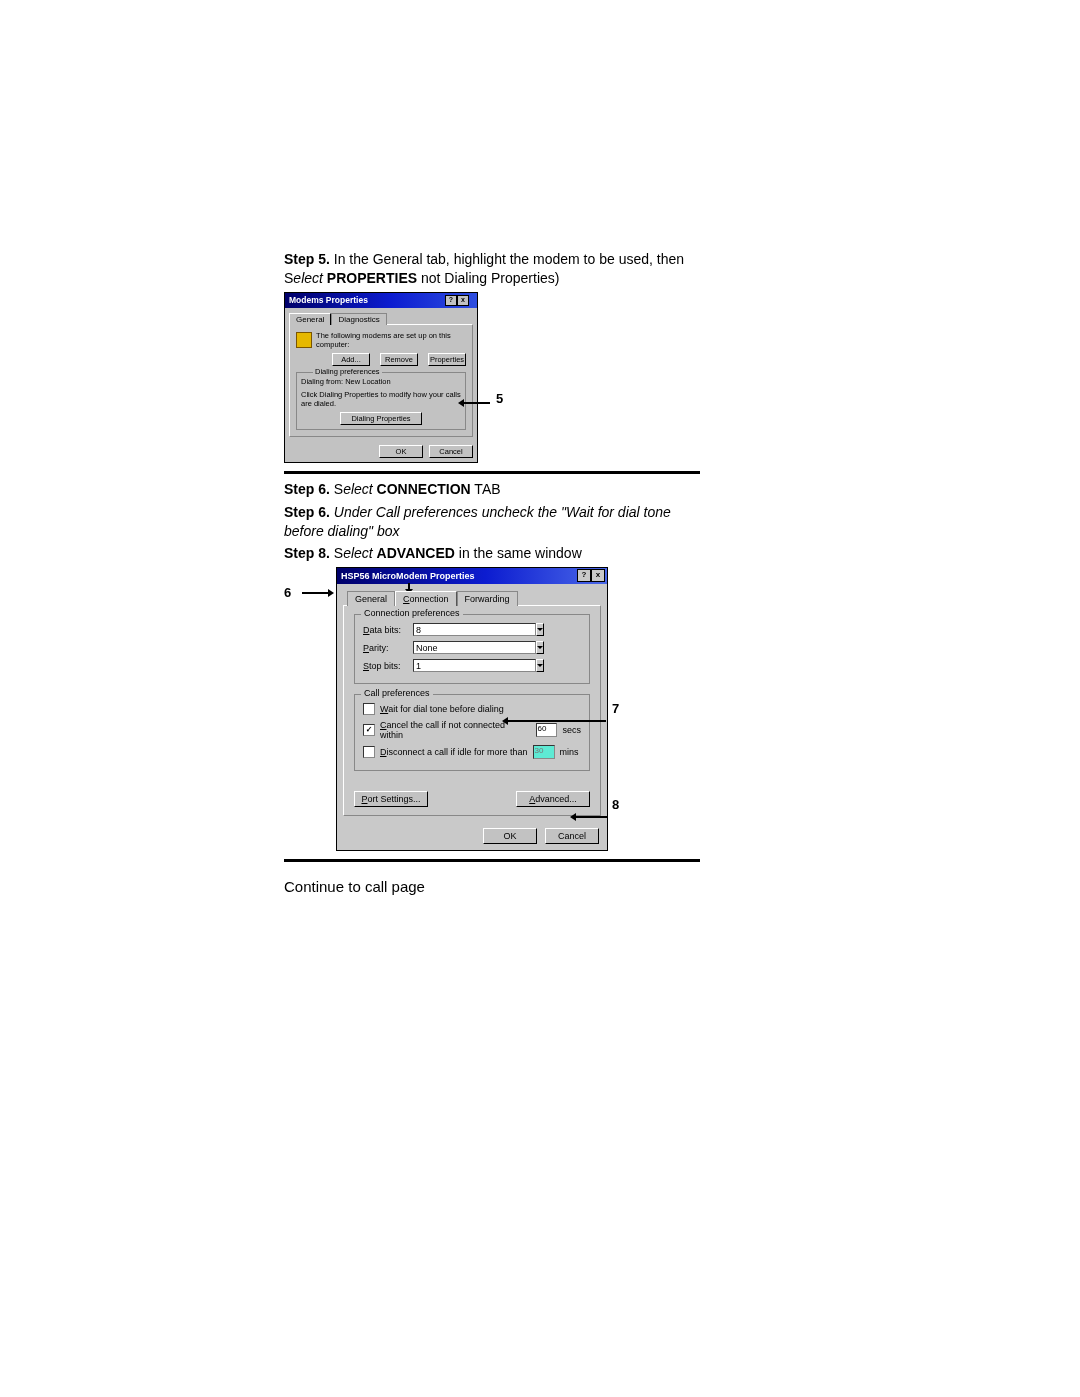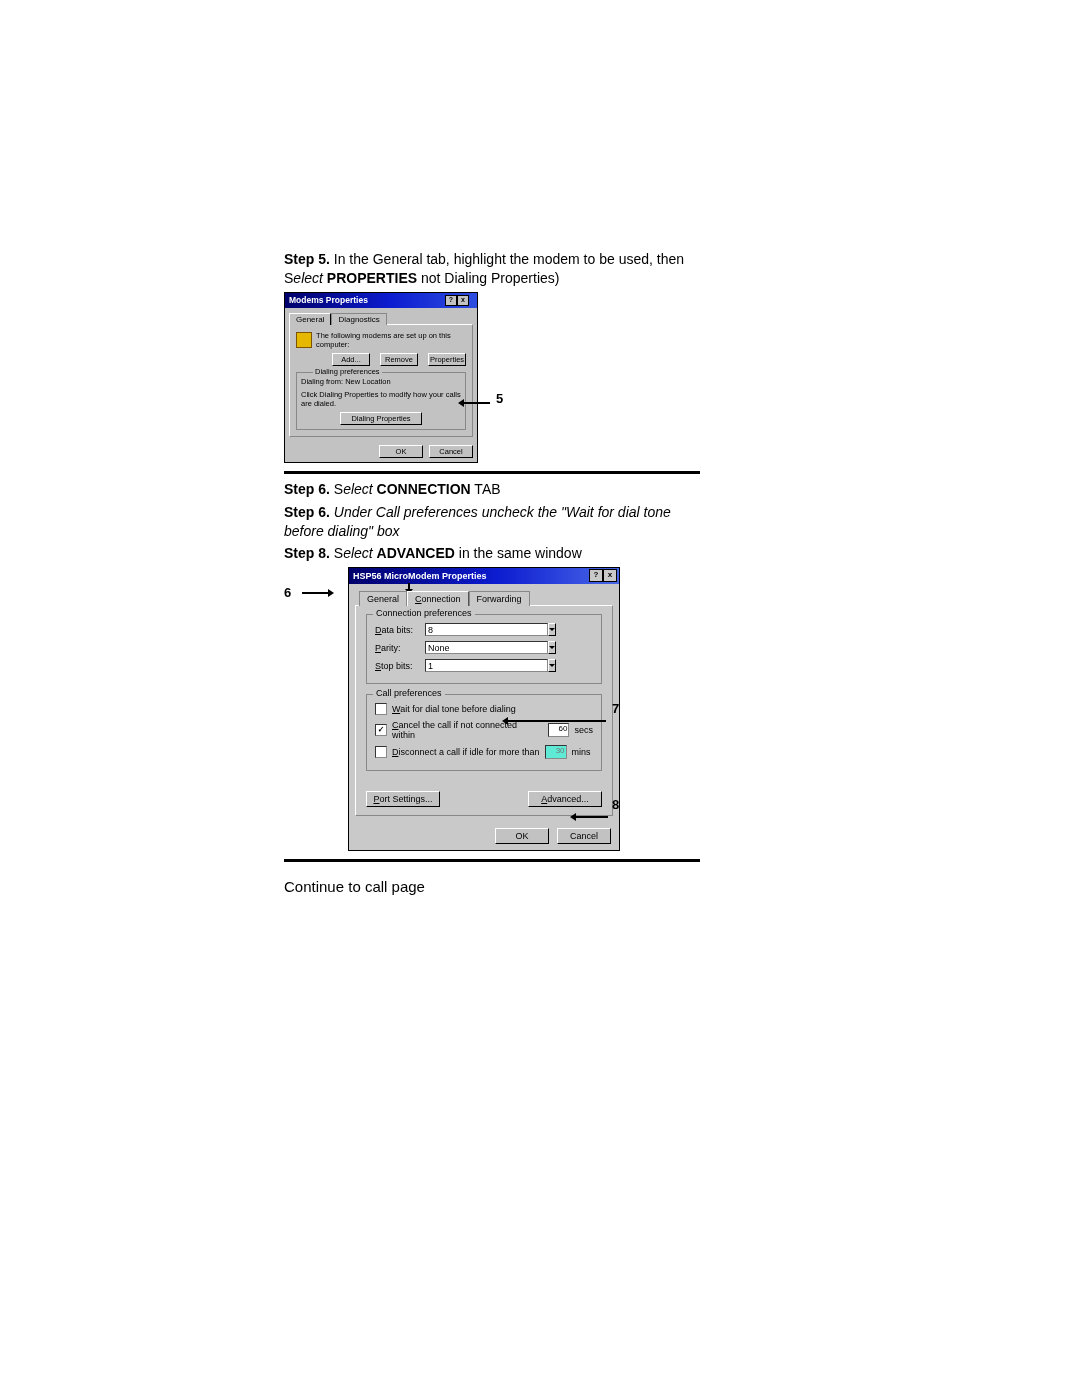--- a/index.html
+++ b/index.html
@@ -183,21 +183,21 @@
     position: relative;
     width: 310px;
     margin: 4px 0 6px 48px;
   }
   .dlg2 {
     width: 270px;
     border: 1px solid #000;
     background: #c9c9c9;
     font-family: "MS Sans Serif", Tahoma, sans-serif;
     font-size: 9px;
-    margin-left: 16px;
+    margin-left: 4px;
   }
   .titlebar2 {
     background: linear-gradient(90deg, #00006a, #0c1cd0 55%, #4a68e8);
     color: #fff;
     font-weight: bold;
     font-size: 9px;
     padding: 1px 2px 2px 4px;
     display: flex;
     justify-content: space-between;
     align-items: center;
@@ -308,21 +308,21 @@
     justify-content: center;
     font-size: 8px;
     line-height: 8px;
     font-weight: bold;
   }
   .mini-input {
     width: 18px; height: 12px;
     border: 1px inset #888;
     background: #fff;
     font-size: 8px;
-    text-align: right;
+    text-align: left;
     padding: 0 1px;
     display: inline-block;
   }
   .mini-input.disabled { background: #5eead4; color: #777; }
   .dlg2-btnrow {
     display: flex;
     justify-content: space-between;
     margin-top: 20px;
   }
   .dlg2-btnrow .winbtn, .dlg2-footer .winbtn {

